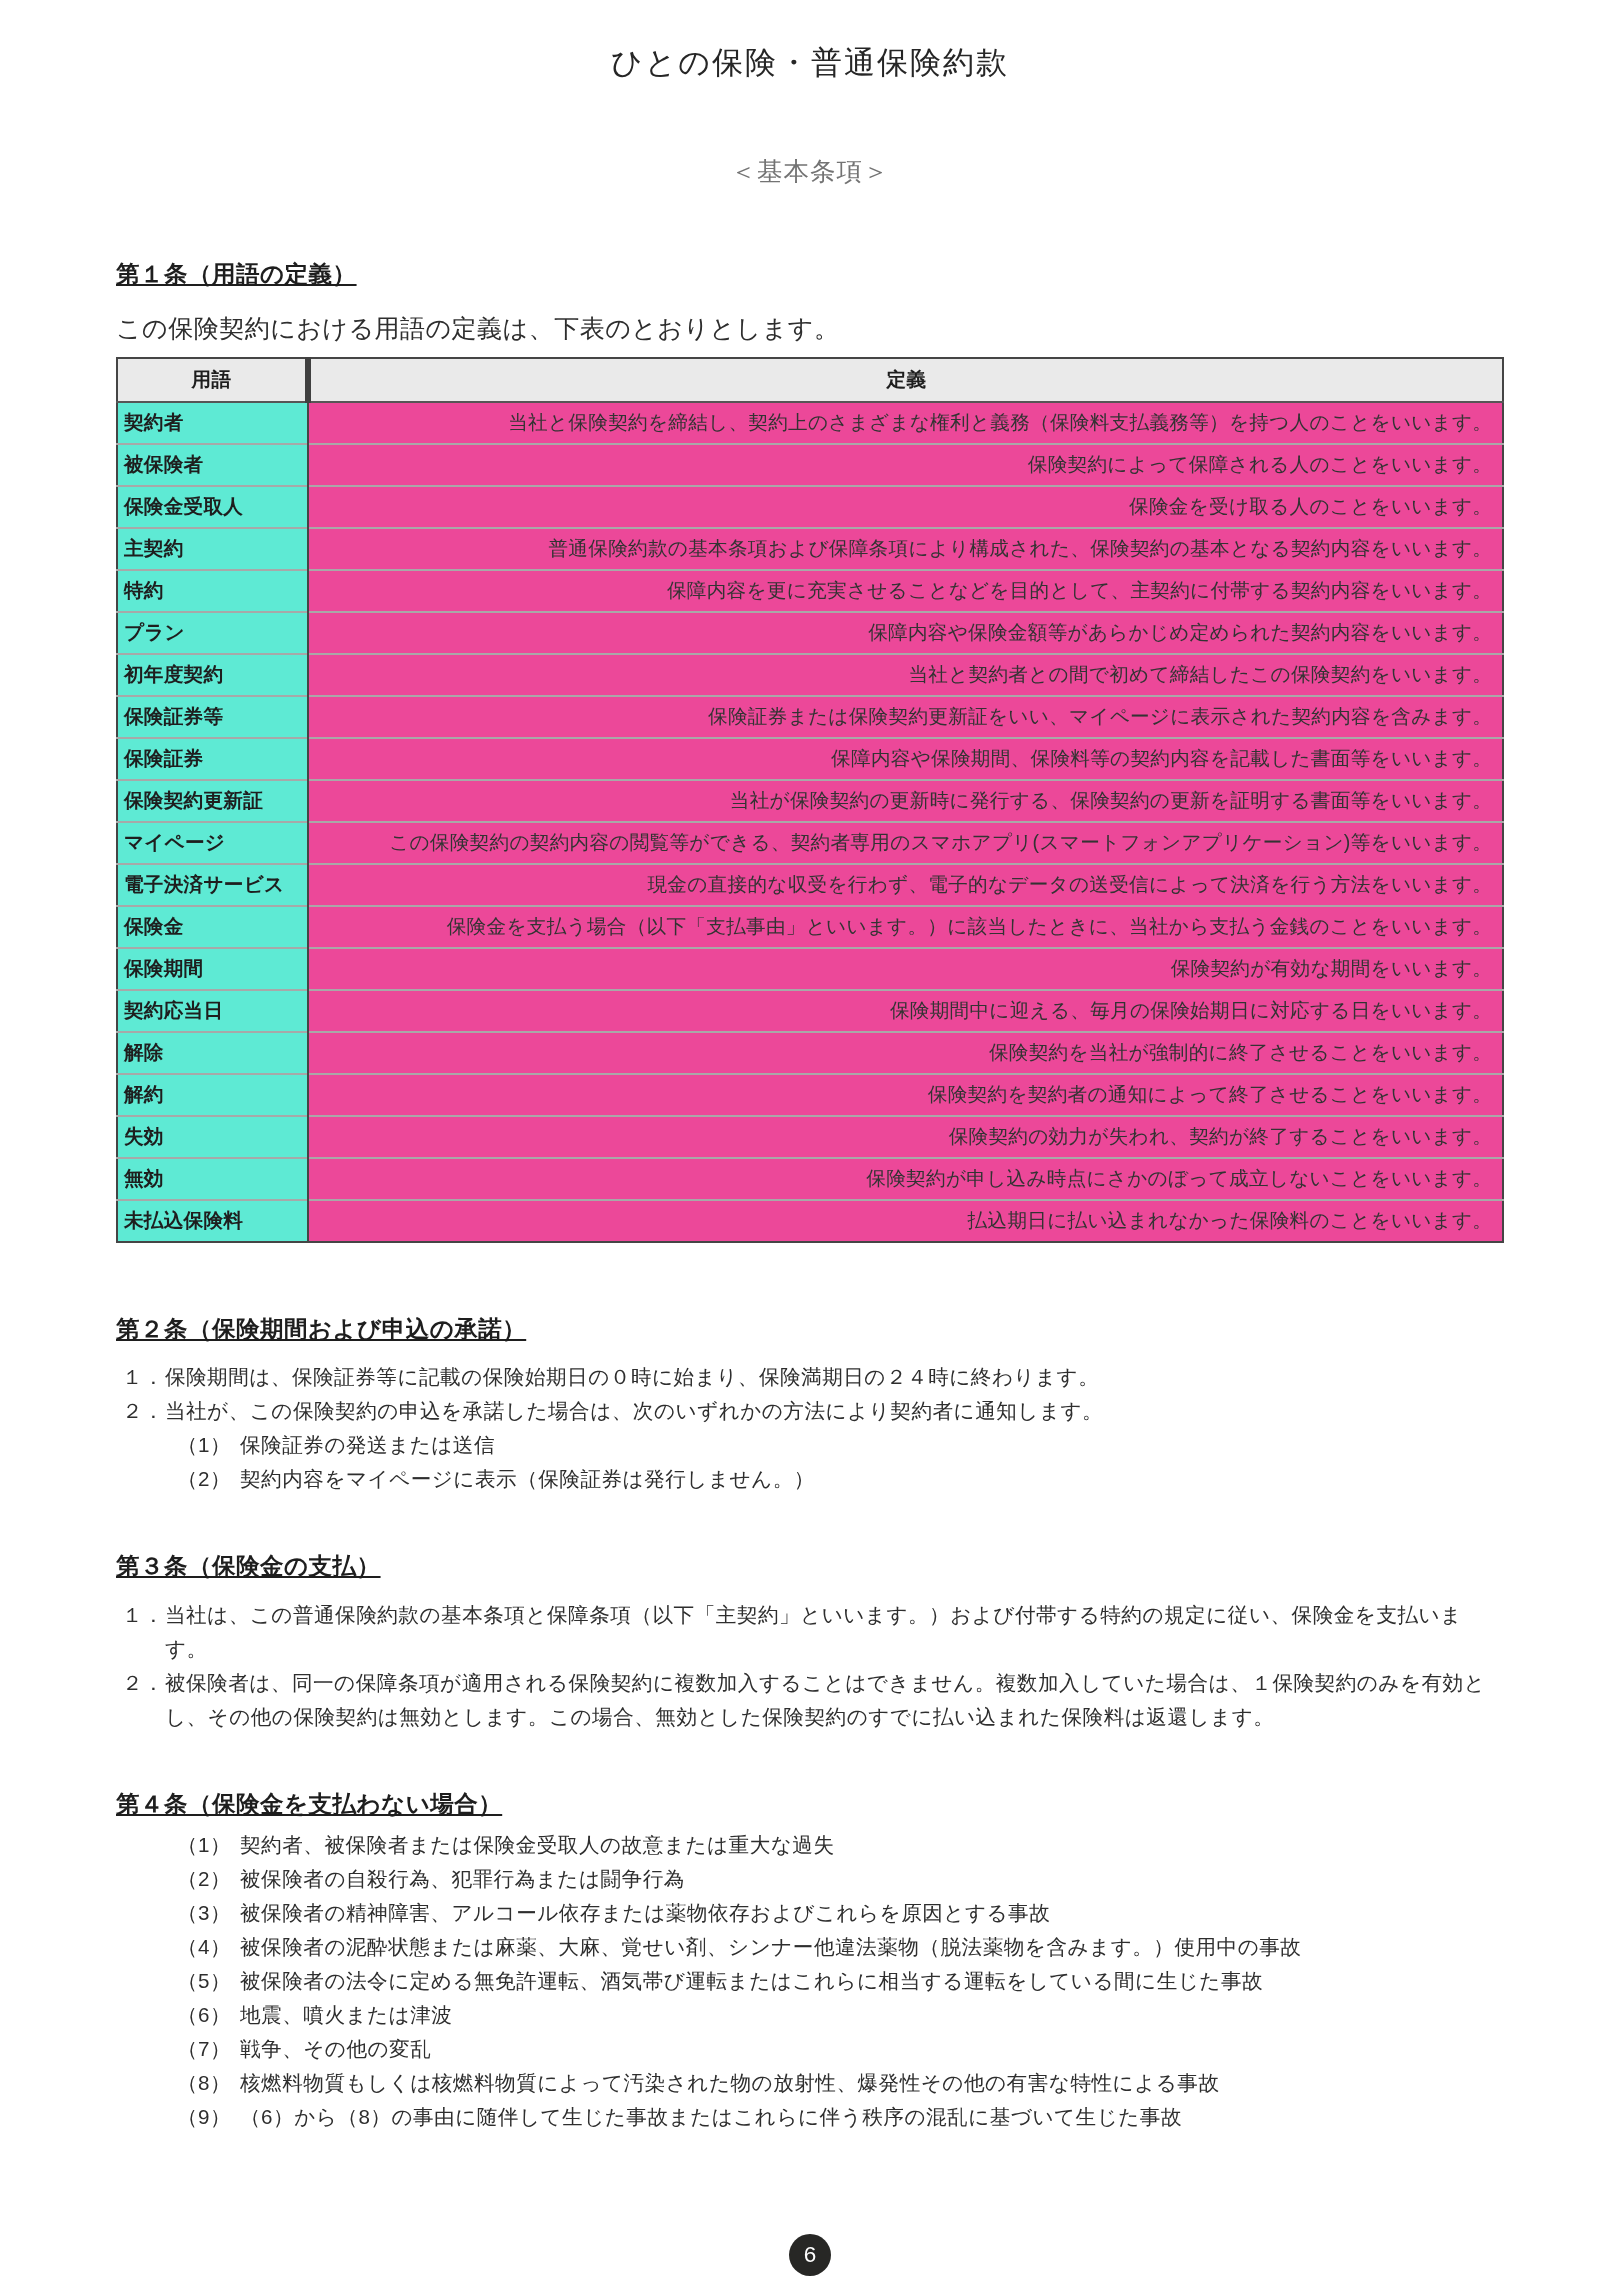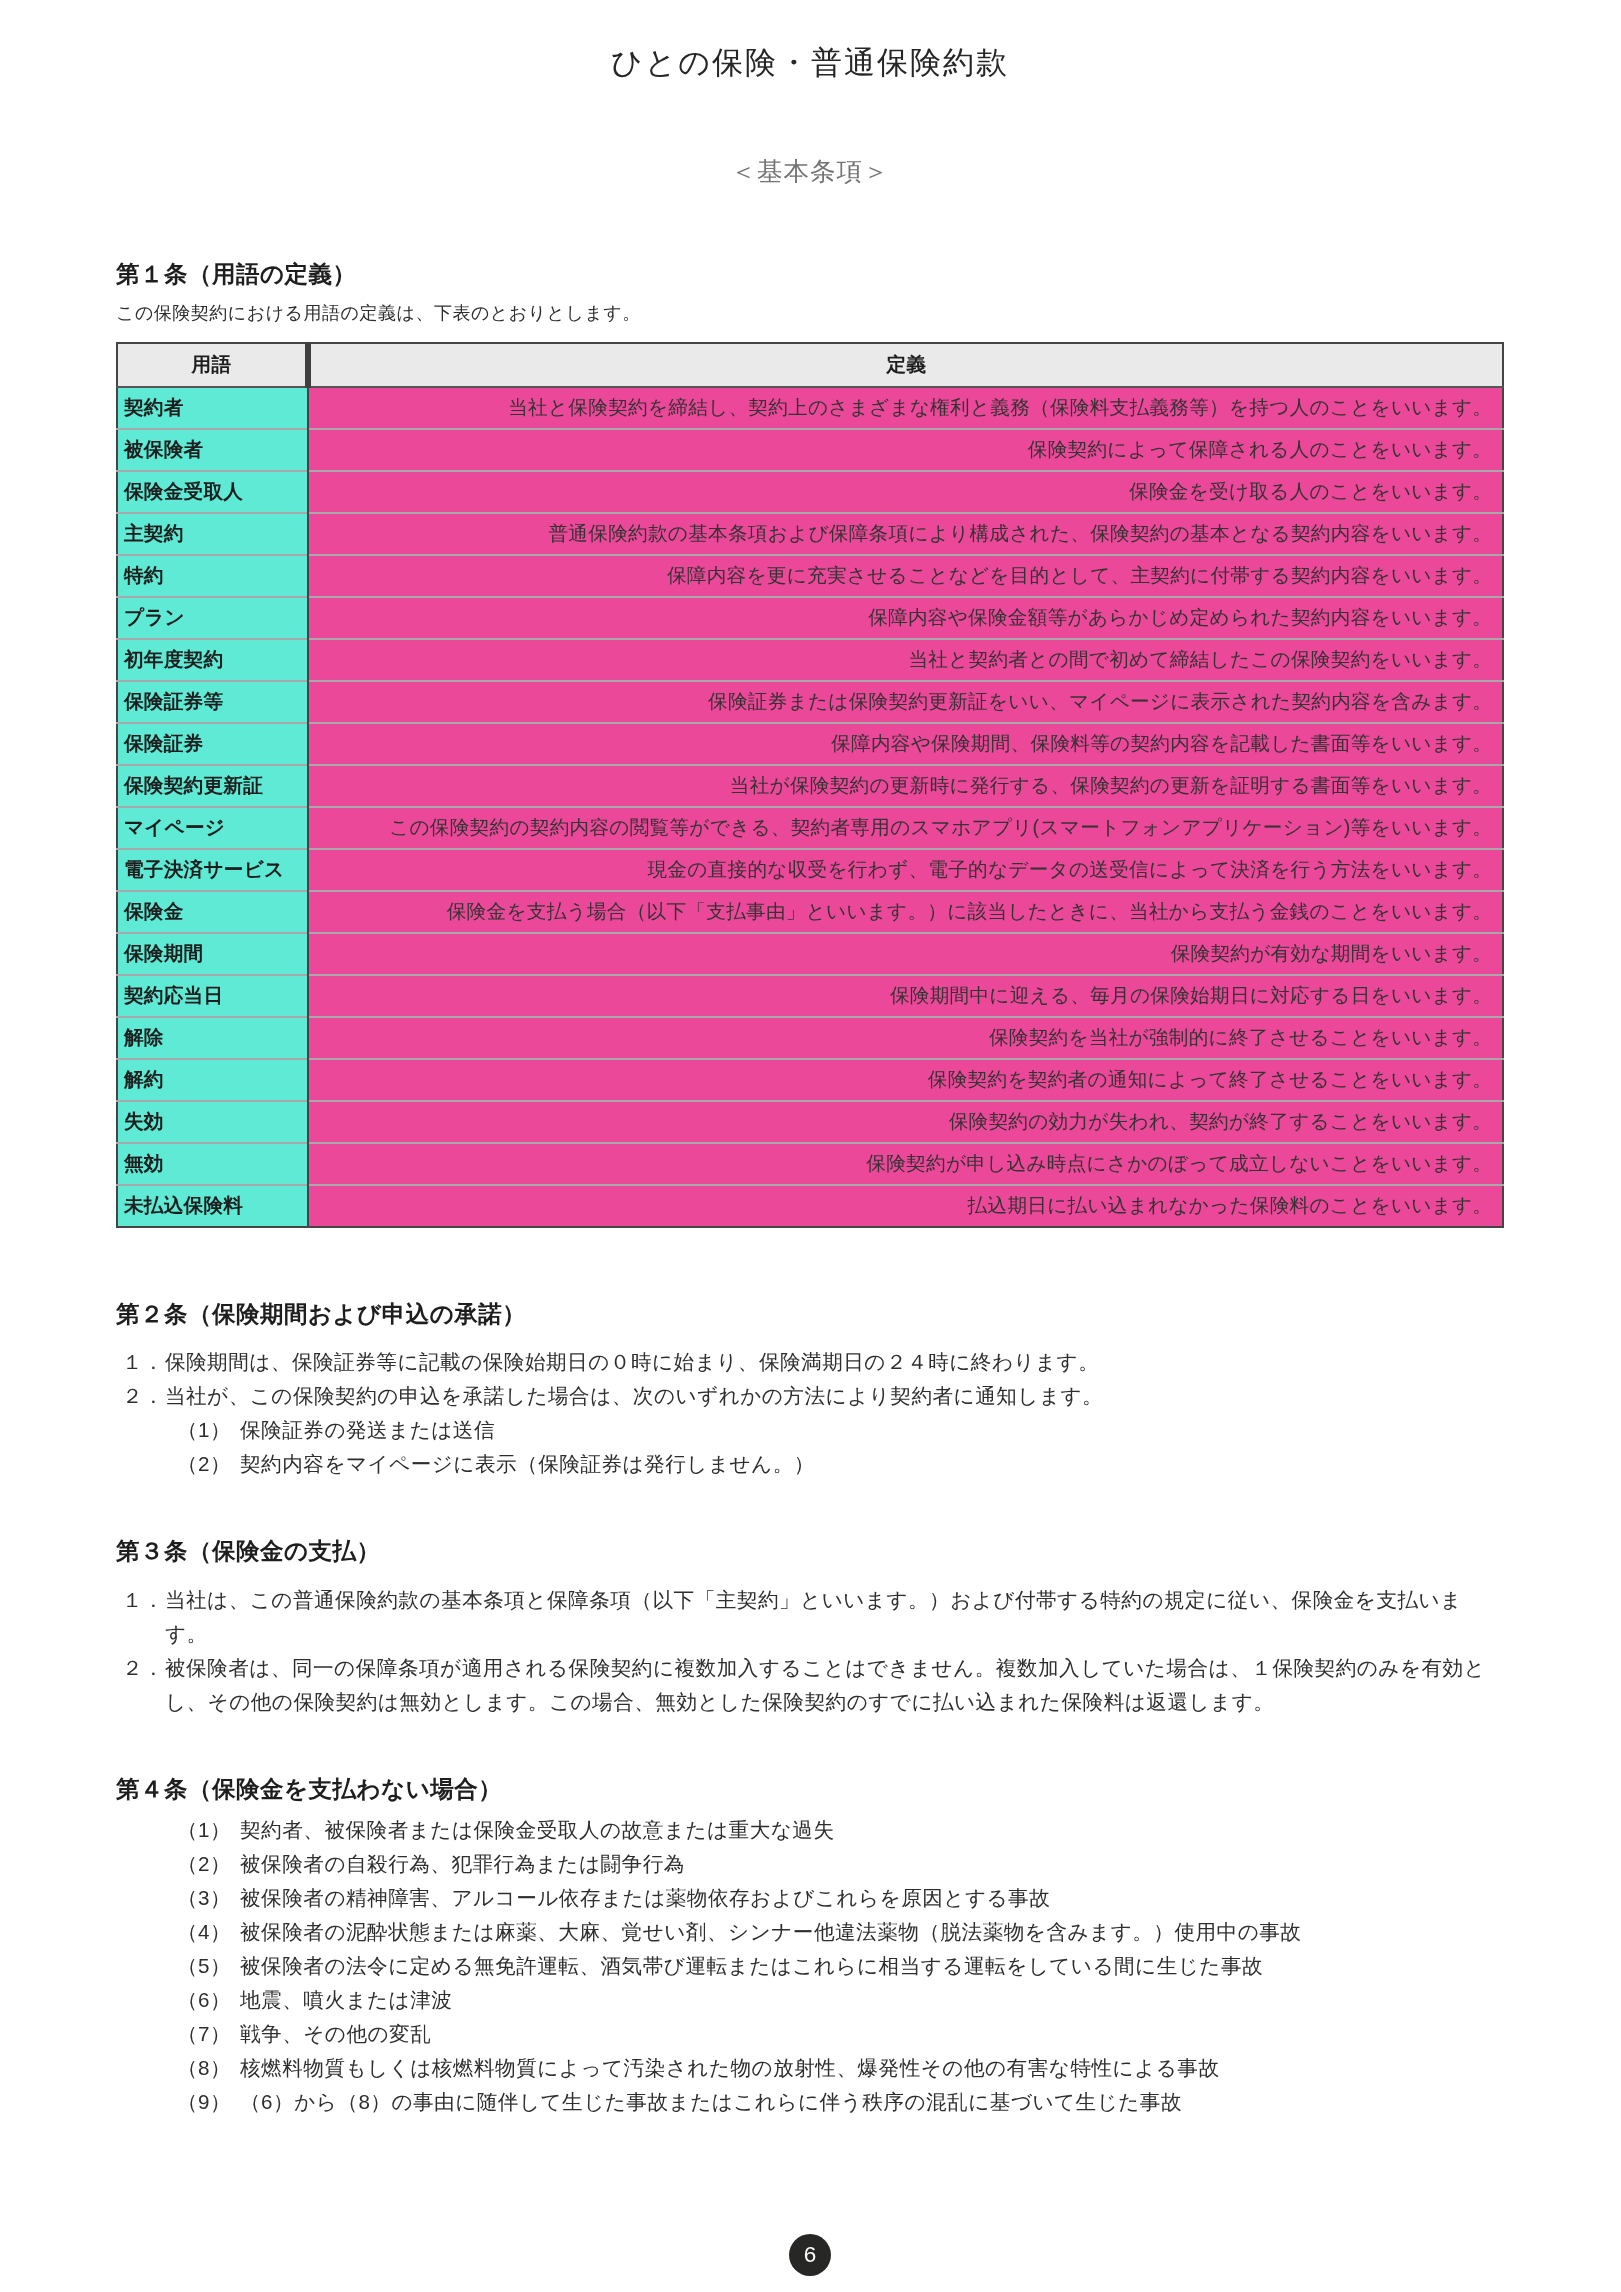--- a/index.html
+++ b/index.html
@@ -27,29 +27,30 @@
     font-size: 25.5px; line-height: 33px;
     font-weight: 500; letter-spacing: 1px;
     color: #737373;
   }
 
   .article-heading {
     margin: 0;
     font-size: 23.5px; line-height: 31px;
     font-weight: bold; color: #1e1e1e;
     letter-spacing: 0.5px;
+    text-decoration: underline;
   }
   .mt-a1 { margin-top: 71px; }
   .mt-a2 { margin-top: 71px; }
   .mt-a3 { margin-top: 55px; }
   .mt-a4 { margin-top: 55px; }
 
   .intro {
-    margin: 9px 0 0;
-    font-size: 18px; line-height: 29px;
+    margin: 24px 0 0;
+    font-size: 25px; line-height: 29px;
     letter-spacing: 0.5px;
   }
   .intro-a4 { margin-top: 9.8px; line-height: 34px; }
 
   table.terms {
     width: 100%;
     margin-top: 13.7px;
     border-collapse: collapse;
     table-layout: fixed;
     border: 2px solid #454545;

